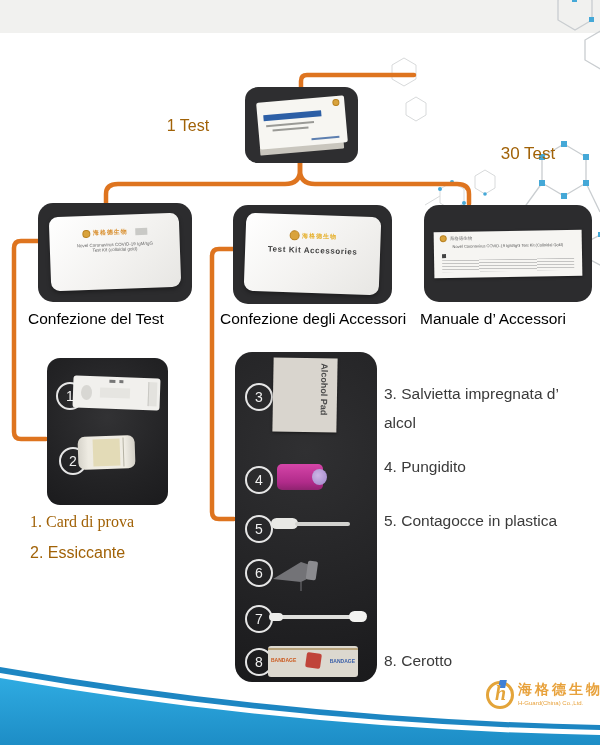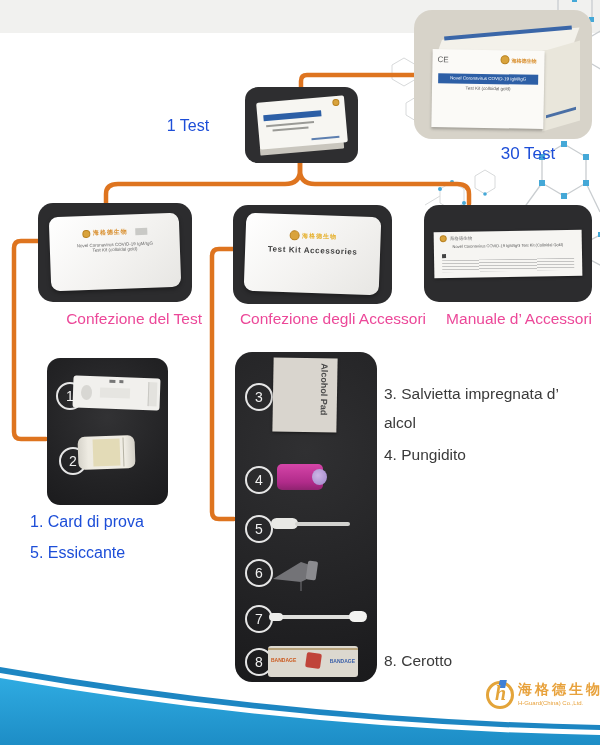--- a/index.html
+++ b/index.html
@@ -25,24 +25,24 @@
           line-height:10px;text-align:center;white-space:nowrap;overflow:hidden;}
   .bsub{left:6px;top:36px;width:100px;font-size:4.5px;color:#555;text-align:center;white-space:nowrap;}
   
   .photo1{left:245px;top:87px;width:113px;height:76px;background:#2e2e30;border-radius:13px;}
   .mini-stack{left:15px;top:57px;width:84px;height:8px;background:#c9c6be;transform:rotate(-5deg);border-radius:1px;}
   .mini-box{left:13px;top:12px;width:88px;height:47px;background:#f7f6f2;transform:rotate(-5deg);border-radius:2px;}
   .m-banner{left:6px;top:13px;width:58px;height:6px;background:#2d5fa6;}
   .m-bar{position:absolute;background:#9a9a96;height:2px;}
   .m-blue{left:52px;bottom:5px;width:28px;height:2px;background:#5d7fb0;}
   
-  .lbl{font-size:16px;color:#1d4ed8;}
+  .lbl{font-size:16px;color:#a16207;}
   .lbl-20{left:468px;top:144px;width:120px;text-align:center;font-size:17px;}
   .lbl-1{left:158px;top:117px;width:60px;text-align:center;}
-  .caption{top:310px;height:22px;font-size:15.5px;color:#ec4899;text-align:right;white-space:nowrap;}
+  .caption{top:310px;height:22px;font-size:15.5px;color:#000000;text-align:left;white-space:nowrap;}
   
   .pouch{background:linear-gradient(135deg,#ffffff 0%,#f3f2f0 55%,#e7e6e3 100%);border-radius:9px;
          box-shadow:0 2px 4px rgba(0,0,0,.35);}
   .pouch-brand{display:flex;align-items:center;justify-content:center;gap:3px;}
   .brand-txt{font-size:6px;color:#d98f2e;font-weight:bold;letter-spacing:1px;white-space:nowrap;}
   .brand-txt.yellow{color:#e6b12e;}
   .chip{width:12px;height:7px;background:#c9c9c6;margin-left:4px;}
   .tiny-line{font-size:4.5px;color:#666;text-align:center;white-space:nowrap;}
   .acc-title{font-size:8px;font-weight:bold;color:#3f3f3f;text-align:center;letter-spacing:.6px;}
   .paper{background:#f6f5f2;transform:rotate(-1deg);box-shadow:0 1px 3px rgba(0,0,0,.4);}
@@ -143,36 +143,20 @@
   </svg>
 
   <svg class="abs" style="left:0;top:0;" width="600" height="745" viewBox="0 0 600 745" fill="none" stroke="#de741f" stroke-width="4.5" stroke-linecap="round">
     <path d="M414,75 L307,75 Q301,75 301,81 L301,88"></path>
     <path d="M300,162 L300,170 C300,179 295,184 285,184 L118,184 Q106,184 106,194 L106,204"></path>
     <path d="M300,162 L300,170 C300,179 305,184 315,184 L457,184 Q469,184 469,194 L469,204"></path>
     <path d="M40,241 L21,241 Q14,241 14,248 L14,432 Q14,439 21,439 L46,439"></path>
     <path d="M235,249 L219,249 Q212,249 212,256 L212,512 Q212,519 219,519 L234,519"></path>
   </svg>
 
-  <div class="abs photo20">
-    <div class="abs box-top"></div>
-    <div class="abs box-topline"></div>
-    <div class="abs box-side">
-      <div class="abs box-side-stripe"></div>
-    </div>
-    <div class="abs box-front">
-      <div class="abs ce">CE</div>
-      <div class="abs blogo">
-        <span class="gold-dot"></span>
-        <span class="blogo-txt">海格德生物</span>
-      </div>
-      <div class="abs banner">Novel Coronavirus COVID-19 IgM/IgG</div>
-      <div class="abs bsub">Test Kit (colloidal gold)</div>
-    </div>
-  </div>
   <div class="abs lbl lbl-20">30 Test</div>
 
   <div class="abs photo1">
     <div class="abs mini-stack"></div>
     <div class="abs mini-box">
       <div class="abs blogo" style="right:5px;top:3px;">
         <span class="gold-dot" style="width:5px;height:5px;"></span>
       </div>
       <div class="abs m-banner"></div>
       <div class="m-bar" style="left:8px;top:23px;width:48px;"></div>
@@ -227,22 +211,22 @@
       <div class="cass-mark" style="left:36px;top:3px;width:6px;height:3px;"></div>
       <div class="cass-mark" style="left:46px;top:3px;width:4px;height:3px;"></div>
       <div class="cass-side"></div>
     </div>
     <div class="cnum" style="left:12px;top:89px;">2</div>
     <div class="abs desiccant">
       <div class="des-stripe"></div>
       <div class="des-line"></div>
     </div>
   </div>
-  <div class="abs lbl" style="left:30px;top:513px;">1. Card di prova</div>
-  <div class="abs lbl" style="left:30px;top:544px;">5. Essiccante</div>
+  <div class="abs lbl" style="left:30px;top:513px;font-family:Liberation Serif, serif;">1. Card di prova</div>
+  <div class="abs lbl" style="left:30px;top:544px;">2. Essiccante</div>
 
   <div class="abs panel-acc">
     <div class="cnum" style="left:10px;top:31px;">3</div>
     <div class="abs alcpad">
       <span class="alc-txt">Alcohol Pad</span>
       <span class="alc-sub"></span>
     </div>
     <div class="cnum" style="left:10px;top:114px;">4</div>
     <div class="abs lancet">
       <div class="lancet-tip"></div>
@@ -263,21 +247,22 @@
     <div class="cnum" style="left:10px;top:296px;">8</div>
     <div class="abs bandage">
       <div class="band-strip"></div>
       <span class="band-l">BANDAGE</span>
       <div class="band-red"></div>
       <span class="band-r">BANDAGE</span>
     </div>
   </div>
 
   <div class="list-item" style="left:384px;top:379px;width:200px;">3. Salvietta impregnata d’ alcol</div>
-  <div class="list-item" style="left:384px;top:440px;">4. Pungidito</div>
+  <div class="list-item" style="left:384px;top:452px;">4. Pungidito</div>
+  <div class="list-item" style="left:384px;top:506px;">5. Contagocce in plastica</div>
   <div class="list-item" style="left:384px;top:646px;">8. Cerotto</div>
 
   <svg class="abs" style="left:0;top:655px;" width="600" height="90" viewBox="0 0 600 90">
     <defs>
       <linearGradient id="wavegrad" x1="0" y1="0" x2="0" y2="1">
         <stop offset="0" stop-color="#2fabe1"></stop>
         <stop offset="1" stop-color="#1d8dc6"></stop>
       </linearGradient>
     </defs>
     <path d="M0,12 Q300,64 600,70 L600,90 L0,90 Z" fill="#1d86c2"></path>

